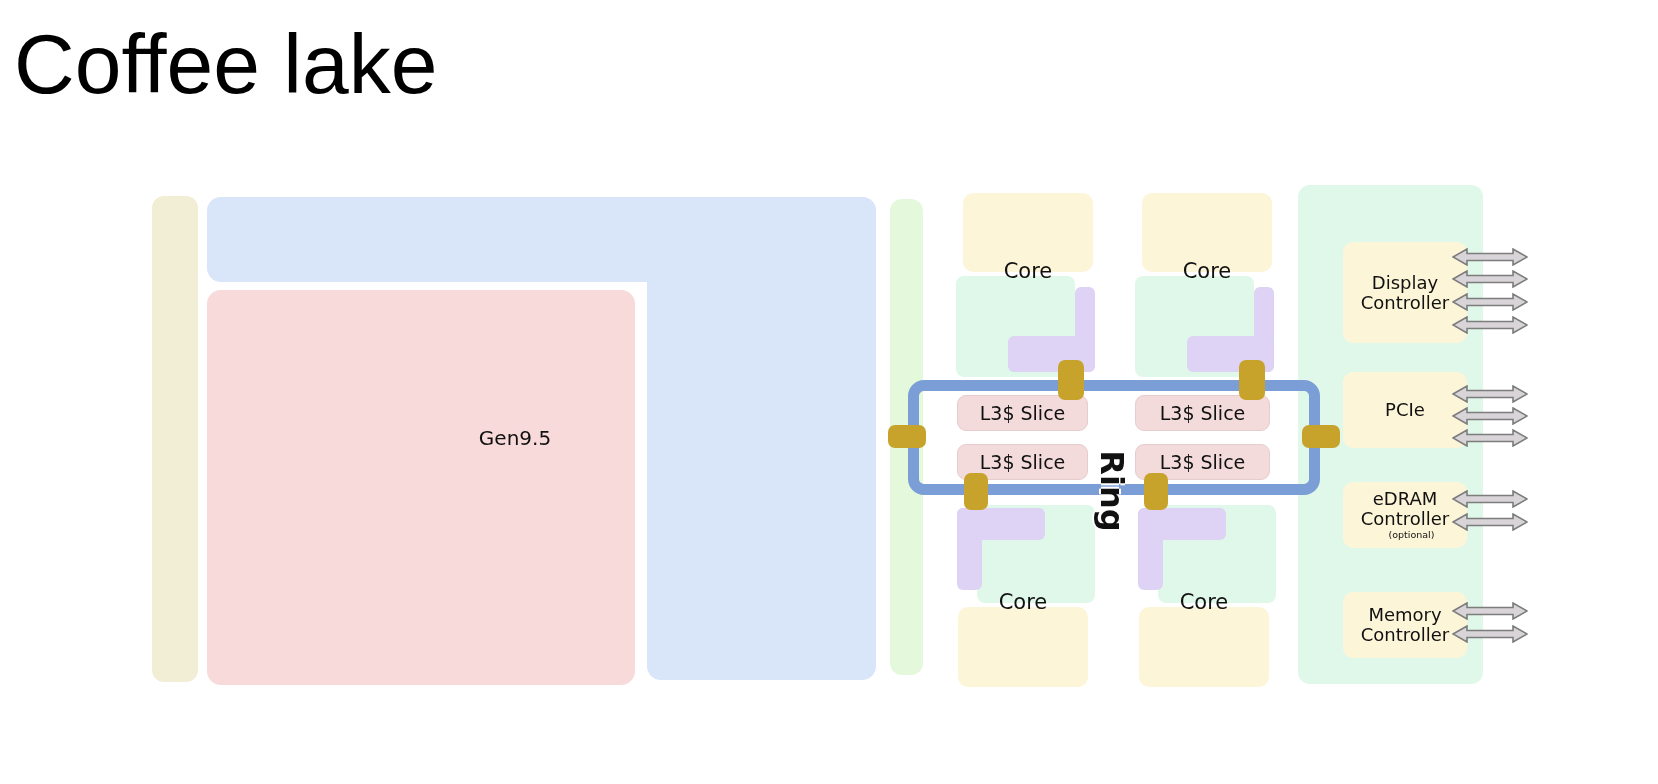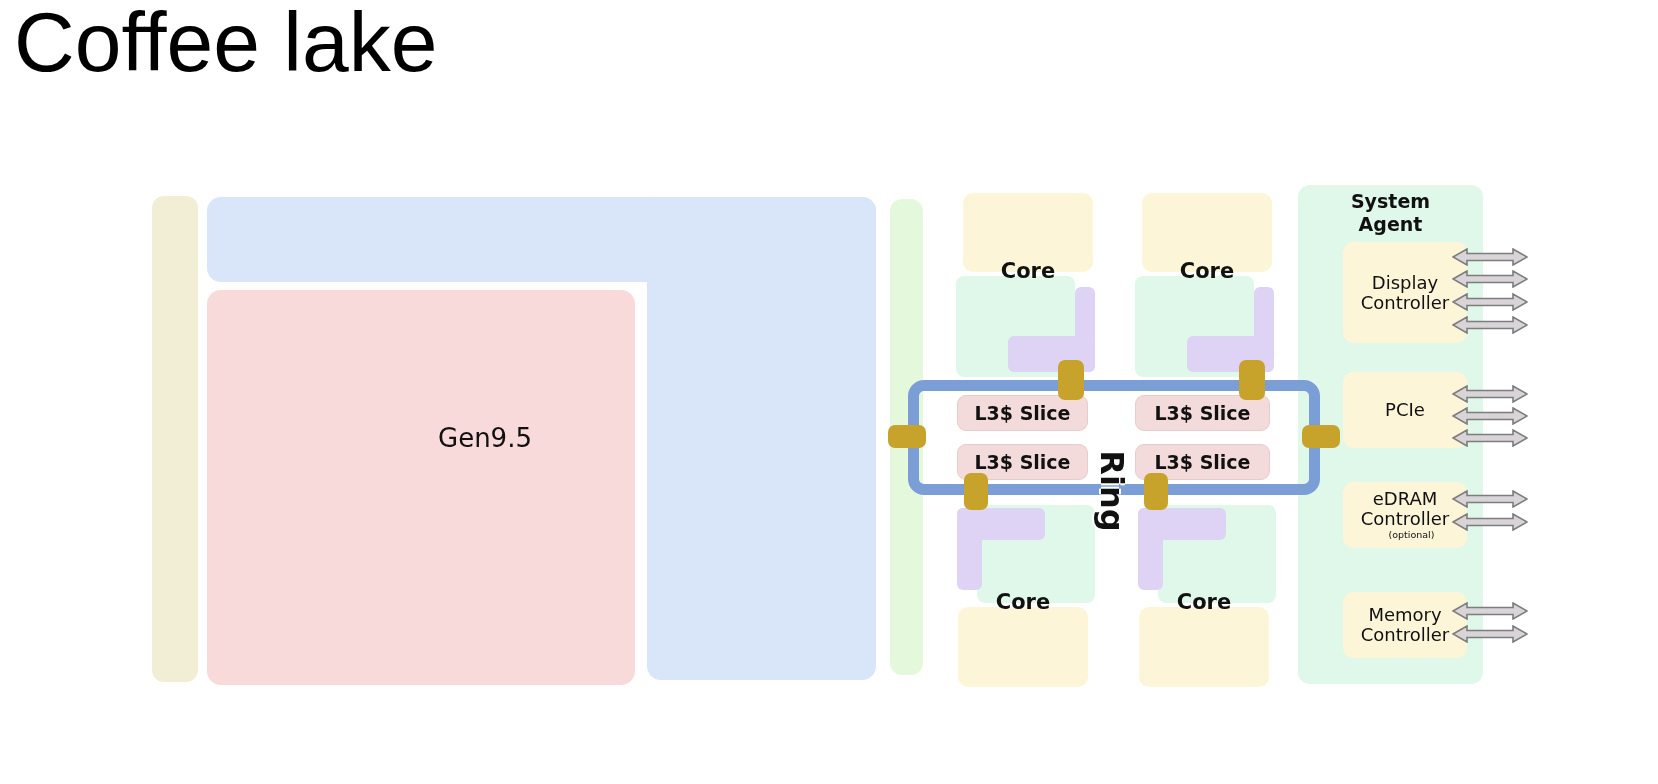--- a/index.html
+++ b/index.html
@@ -1,38 +1,38 @@
 <!DOCTYPE html>
 <html style="--page_bg: #ffffff; --title_text: #000000; --label_text: #111111; --tan: #f2eed6; --gpu_blue: #d9e5f8; --gpu_pink: #f8dada; --pale_green: #e4f9dc; --cream: #fdf5d8; --mint: #dff8e9; --purple: #ded3f5; --l3_fill: #f3dbdb; --l3_border: #e7cccd; --ring_blue: #7b9ed6; --gold: #c7a32c; --arrow_fill: #d8d4d8; --arrow_stroke: #7d7d7d;"><head>
 <meta charset="utf-8">
 <style>
   html,body{margin:0;padding:0;background:var(--page_bg,#fff);}
   #canvas{position:relative;width:1658px;height:784px;background:var(--page_bg,#fff);overflow:hidden;
           font-family:"DejaVu Sans",sans-serif;color:var(--label_text,#111);}
   .abs{position:absolute;box-sizing:border-box;}
 
   
-  .page-title{left:14px;top:0;font-family:"Liberation Sans",sans-serif;font-size:84px;line-height:1;
+  .page-title{left:14px;top:22px;font-family:"Liberation Sans",sans-serif;font-size:84px;line-height:1;
               color:var(--title_text,#000);white-space:nowrap;z-index:9;}
 
   
   .tan-bar{left:152px;top:196px;width:46px;height:486px;border-radius:12px;background:var(--tan);}
   .gpu-blue-band{left:207px;top:197px;width:669px;height:85px;border-radius:14px;background:var(--gpu_blue);}
   .gpu-blue-col{left:647px;top:197px;width:229px;height:483px;border-radius:14px;background:var(--gpu_blue);}
   .gpu-pink{left:207px;top:290px;width:428px;height:395px;border-radius:14px;background:var(--gpu_pink);}
-  .gpu-label{left:438px;top:423px;width:200px;text-align:left;font-size:26px;line-height:30px;z-index:7;}
+  .gpu-label{left:415px;top:423px;width:200px;text-align:center;font-size:20px;line-height:30px;z-index:7;}
 
   
   .green-bar{left:890px;top:199px;width:33px;height:476px;border-radius:12px;background:var(--pale_green);}
 
   
   .cream{background:var(--cream);border-radius:10px;z-index:1;}
   .mint{background:var(--mint);border-radius:8px;z-index:1;}
   .purple{background:var(--purple);border-radius:6px;z-index:2;}
-  .core-label{font-size:21px;font-weight:bold;line-height:21px;text-align:center;z-index:7;}
+  .core-label{font-size:21px;font-weight:normal;line-height:21px;text-align:center;z-index:7;}
 
   .tc1-cream{left:963px;top:193px;width:130px;height:79px;}
   .tc1-mint{left:956px;top:276px;width:119px;height:101px;}
   .tc1-pv{left:1075px;top:287px;width:20px;height:85px;}
   .tc1-ph{left:1008px;top:336px;width:87px;height:36px;}
   .tc1-label{left:963px;top:261px;width:130px;}
 
   .tc2-cream{left:1142px;top:193px;width:130px;height:79px;}
   .tc2-mint{left:1135px;top:276px;width:119px;height:101px;}
   .tc2-pv{left:1254px;top:287px;width:20px;height:85px;}
@@ -51,21 +51,21 @@
   .bc2-label{left:1139px;top:592px;width:130px;}
   .bc2-cream{left:1139px;top:607px;width:130px;height:80px;}
 
   
   .ring-rect{left:908px;top:380px;width:412px;height:115px;border:11px solid var(--ring_blue);
              border-radius:16px;background:transparent;z-index:5;}
   .ring-label{left:1112px;top:491px;transform:translate(-50%,-50%) rotate(90deg);
               font-size:32px;font-weight:bold;line-height:1;z-index:7;white-space:nowrap;
               text-shadow:-2px 0 0 #fff,2px 0 0 #fff,0 -2px 0 #fff,0 2px 0 #fff;}
   .l3{background:var(--l3_fill);border:1px solid var(--l3_border);border-radius:9px;
-      font-size:19px;text-align:center;z-index:6;display:flex;align-items:center;justify-content:center;font-weight:bold;}
+      font-size:19px;text-align:center;z-index:6;display:flex;align-items:center;justify-content:center;}
   .l3-1a{left:957px;top:395px;width:131px;height:36px;}
   .l3-1b{left:957px;top:444px;width:131px;height:36px;}
   .l3-2a{left:1135px;top:395px;width:135px;height:36px;}
   .l3-2b{left:1135px;top:444px;width:135px;height:36px;}
 
   .connector{background:var(--gold);border-radius:7px;z-index:8;}
   .cn-left{left:888px;top:425px;width:38px;height:23px;}
   .cn-right{left:1302px;top:425px;width:38px;height:23px;}
   .cn-top1{left:1058px;top:360px;width:26px;height:40px;}
   .cn-top2{left:1239px;top:360px;width:26px;height:40px;}
@@ -101,22 +101,20 @@
 
   <div class="abs tan-bar"></div>
   <div class="abs gpu-blue-band"></div>
   <div class="abs gpu-blue-col"></div>
   <div class="abs gpu-pink"></div>
   <div class="abs gpu-label">Gen9.5</div>
 
   <div class="abs green-bar"></div>
 
   <div class="abs sa-block"></div>
-  <div class="abs sa-title">System
-Agent</div>
 
   <div class="abs sa-cream sa-display">
     <span class="lbl">Display
 Controller</span>
   </div>
   <div class="abs sa-cream sa-pcie">
     <span class="lbl">PCIe</span>
   </div>
   <div class="abs sa-cream sa-edram">
     <span class="lbl">eDRAM

